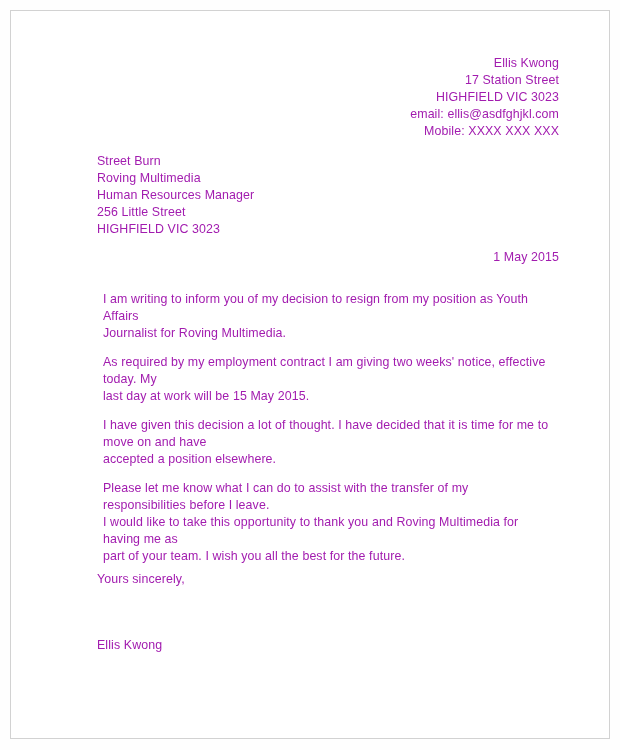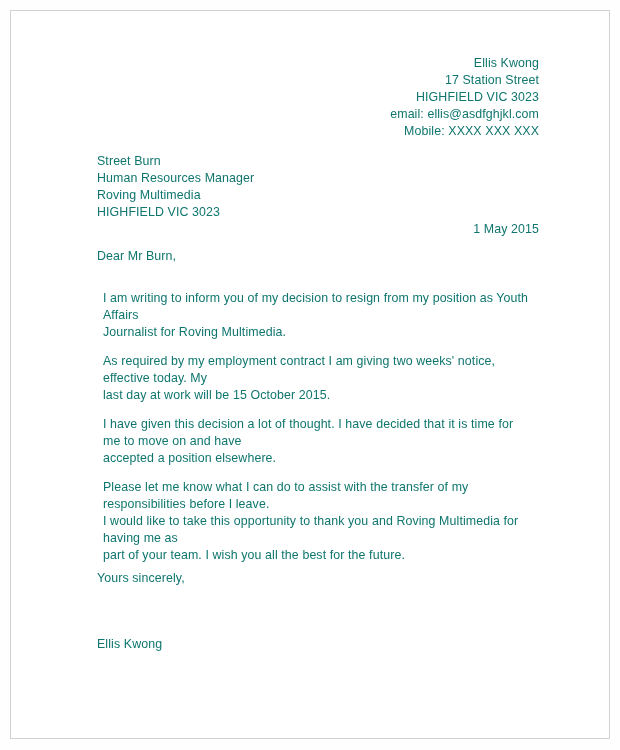--- a/index.html
+++ b/index.html
@@ -17,33 +17,33 @@
   }
   .page {
     position: absolute;
     left: 10px;
     top: 10px;
     width: 600px;
     height: 729px;
     box-sizing: border-box;
     background: #ffffff;
     border: 1px solid #d2d2d2;
-    padding: 44px 70px 0 86px;
+    padding: 44px 50px 0 86px;
     font-size: 12.4px;
     line-height: 17px;
-    color: #0f766e;
+    color: #a21caf;
     letter-spacing: 0.1px;
   }
   .align-right {
     text-align: right;
     margin-right: 37px;
   }
   .block { margin: 0; }
   .recipient-block { margin-top: 13px; }
-  .date-line { }
+  .date-line { margin-top: 11px; }
   .salutation-line { margin-top: 10px; }
   .para { white-space: pre-line; margin: 6px; }
   .para-first { margin-top: 25px; }
   .para-next { margin-top: 12px; }
   .closing-line { margin-top: 0; }
   .signature-line { margin-top: 49px; }
 </style>
 </head>
 <body>
 
@@ -53,33 +53,33 @@
     <div class="block align-right">
       <div>Ellis Kwong</div>
       <div>17 Station Street</div>
       <div>HIGHFIELD VIC 3023</div>
       <div>email: ellis@asdfghjkl.com</div>
       <div>Mobile: XXXX XXX XXX</div>
     </div>
 
     <div class="block recipient-block">
       <div>Street Burn</div>
+      <div>Roving Multimedia</div>
       <div>Human Resources Manager</div>
-      <div>Roving Multimedia</div>
+      <div>256 Little Street</div>
       <div>HIGHFIELD VIC 3023</div>
     </div>
 
     <div class="block align-right date-line">1 May 2015</div>
 
-    <div class="block salutation-line">Dear Mr Burn,</div>
 
     <p class="para para-first">I am writing to inform you of my decision to resign from my position as Youth Affairs
 Journalist for Roving Multimedia.</p>
     <p class="para para-next">As required by my employment contract I am giving two weeks' notice, effective today. My
-last day at work will be 15 October 2015.</p>
+last day at work will be 15 May 2015.</p>
     <p class="para para-next">I have given this decision a lot of thought. I have decided that it is time for me to move on and have
 accepted a position elsewhere.</p>
     <p class="para para-next">Please let me know what I can do to assist with the transfer of my responsibilities before I leave.
 I would like to take this opportunity to thank you and Roving Multimedia for having me as
 part of your team. I wish you all the best for the future.</p>
 
     <div class="block closing-line">Yours sincerely,</div>
 
     <div class="block signature-line">Ellis Kwong</div>
 

